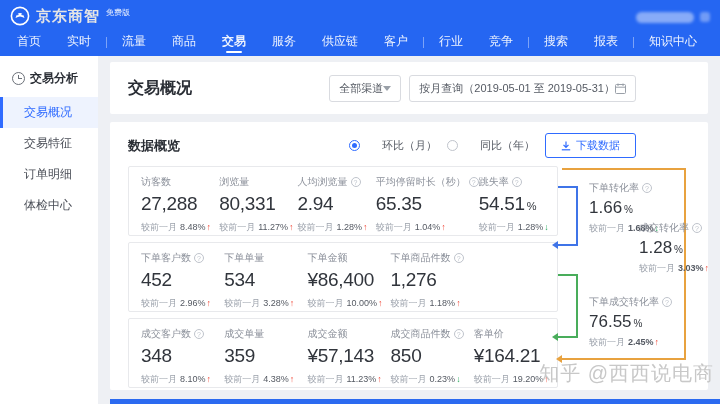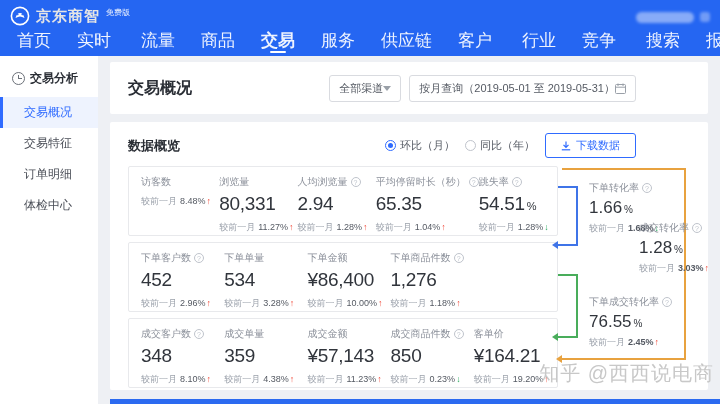--- a/index.html
+++ b/index.html
@@ -10,21 +10,21 @@
   .header{position:absolute;left:0;top:0;width:720px;height:56px;background:#2566f2;z-index:10;}
   .h-top{height:28px;display:flex;align-items:center;padding:0 10px;}
   .brand{display:flex;align-items:flex-start;gap:6px;margin-top:4px;}
   .logo{width:20px;height:20px;display:inline-block;}
   .brand-name{color:#e5e5e5;font-size:15px;font-weight:bold;letter-spacing:1px;line-height:20px;}
   .badge{color:#fff;font-size:8px;opacity:.9;margin-top:1px;}
   .account{margin-left:auto;display:flex;align-items:center;gap:6px;margin-top:6px;}
   .blur-pill{width:58px;height:11px;border-radius:6px;background:rgba(255,255,255,.45);filter:blur(1.5px);display:inline-block;}
   .blur-dot{width:10px;height:10px;border-radius:3px;background:rgba(255,255,255,.35);filter:blur(1.5px);display:inline-block;}
   .h-nav{height:28px;display:flex;align-items:center;padding:0 4px;}
-  .h-nav .item{color:rgba(255,255,255,.92);font-size:17px;padding:0 13px;height:28px;line-height:26px;position:relative;cursor:pointer;white-space:nowrap;}
+  .h-nav .item{color:rgba(255,255,255,.92);font-size:12px;padding:0 13px;height:28px;line-height:26px;position:relative;cursor:pointer;white-space:nowrap;}
   .h-nav .item.active{font-weight:bold;}
   .h-nav .item.active::after{content:"";position:absolute;left:50%;margin-left:-8px;bottom:3px;width:16px;height:2px;background:#fff;border-radius:1px;}
   .h-nav .divider{width:1px;height:11px;background:rgba(255,255,255,.4);margin:0 2px;}
   
   .sidebar{position:absolute;left:0;top:56px;width:98px;bottom:0;background:#fff;z-index:5;}
   .sb-head{display:flex;align-items:center;gap:5px;padding:14px 0 10px 12px;font-size:12px;color:#2b2f36;font-weight:bold;}
   .sb-head .sb-ic{width:13px;height:13px;border:1px solid #6b7078;border-radius:50%;position:relative;box-sizing:border-box;}
   .sb-head .sb-ic::after{content:"";position:absolute;left:5px;top:2px;width:1px;height:4px;background:#6b7078;}
   .sb-head .sb-ic::before{content:"";position:absolute;left:5px;top:5px;width:4px;height:1px;background:#6b7078;}
   .sb-item{font-size:12px;color:#4a4e57;padding:7px 0 7px 24px;cursor:pointer;position:relative;}
@@ -35,21 +35,21 @@
   .page-title{font-size:16px;font-weight:bold;color:#2a2e35;margin-left:18px;}
   .t-controls{margin-left:auto;margin-right:72px;display:flex;align-items:center;gap:8px;}
   .sel,.datebtn{border:1px solid #d9dbe0;border-radius:3px;background:#fff;font-size:11px;color:#555a63;
        padding:5px 9px;display:flex;align-items:center;cursor:pointer;white-space:nowrap;}
   .caret{width:0;height:0;border-left:4px solid transparent;border-right:4px solid transparent;border-top:5px solid #9aa0a8;display:inline-block;}
   .cal{width:11px;height:11px;display:inline-block;}
   .card2{position:absolute;left:110px;top:122px;width:598px;height:268px;background:#fff;border-radius:2px;box-sizing:border-box;z-index:2;}
   .ov-head{display:flex;align-items:center;padding:11px 0 8px 18px;}
   .ov-title{font-size:13px;font-weight:bold;color:#2a2e35;}
   .ov-controls{margin-left:auto;margin-right:72px;display:flex;align-items:center;gap:10px;}
-  .radio{display:flex;align-items:center;gap:4px;font-size:11px;color:#555a63;cursor:pointer;font-family:Liberation Serif, serif;}
+  .radio{display:flex;align-items:center;gap:22px;font-size:11px;color:#555a63;cursor:pointer;font-family:Liberation Serif, serif;}
   .rdot{width:11px;height:11px;border-radius:50%;box-sizing:border-box;border:1px solid #c0c4cc;background:#fff;position:relative;}
   .radio.sel-on .rdot{border-color:#2f6bff;}
   .radio.sel-on .rdot::after{content:"";position:absolute;left:2px;top:2px;width:5px;height:5px;border-radius:50%;background:#2f6bff;}
   .dlbtn{border:1px solid #2f6bff;color:#2f6bff;border-radius:3px;font-size:11px;padding:4px 15px;display:flex;align-items:center;gap:5px;background:#fff;cursor:pointer;white-space:nowrap;}
   
   .mrow{width:430px;margin:0 0 6px 18px;border:1px solid #e8e9ec;border-radius:2px;box-sizing:border-box;height:70px;
         display:grid;grid-template-columns:repeat(5,1fr);padding:8px 0 0 12px;}
   .cell{overflow:visible;}
   .ml{font-size:10px;color:#8b909a;display:flex;align-items:center;gap:3px;white-space:nowrap;}
   .info{width:10px;height:10px;border:1px solid #bfc4cc;border-radius:50%;color:#bfc4cc;font-size:7px;line-height:10px;
@@ -179,20 +179,21 @@
         <span>下载数据</span>
       </span>
     </div>
   </div>
 
   <div class="mrow">
     <div class="cell">
       <div class="ml">
           <span>访客数</span>
         </div>
+      <div class="mv"><span>27,288</span></div>
       <div class="ms"><span>较前一月</span><b class="chg">8.48%</b><b class="ar up">↑</b></div>
     </div>
     <div class="cell">
       <div class="ml">
           <span>浏览量</span>
         </div>
       <div class="mv"><span>80,331</span></div>
       <div class="ms"><span>较前一月</span><b class="chg">11.27%</b><b class="ar up">↑</b></div>
     </div>
     <div class="cell">

